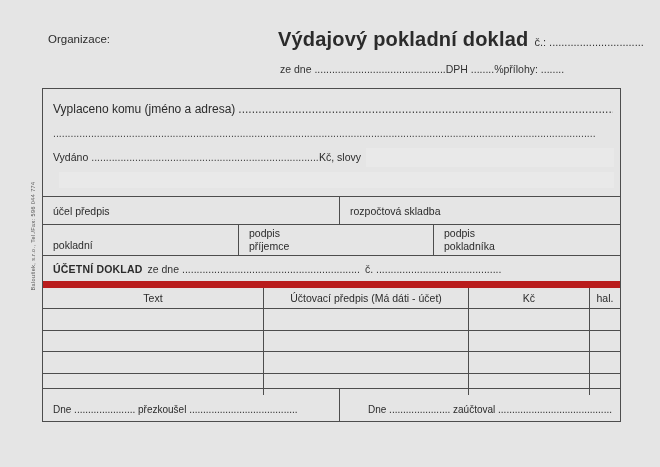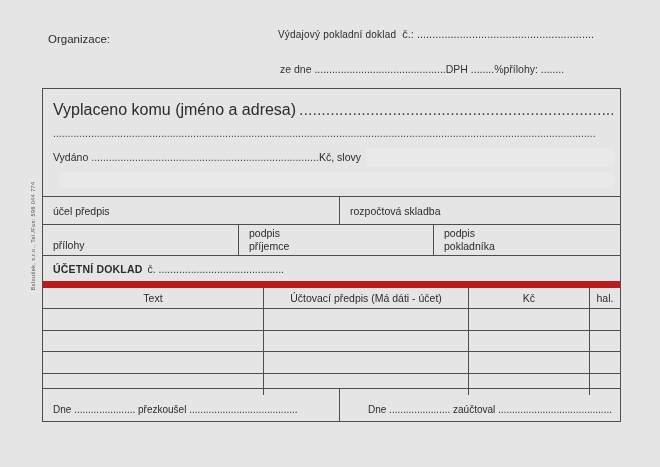--- a/index.html
+++ b/index.html
@@ -4,36 +4,36 @@
 <style>
   html,body { margin:0; padding:0; background:#ffffff; }
   .page {
     position:relative; width:660px; height:467px; background:#e5e5e5;
     font-family:"Liberation Sans","DejaVu Sans",sans-serif; color:#2b2b2b;
     overflow:hidden;
   }
   
   .org-label { position:absolute; left:48px; top:33px; font-size:11.5px; }
   .title-row { position:absolute; left:278px; top:28px; width:366px; display:flex; align-items:baseline; overflow:hidden; }
-  .title-main { font-size:10px; font-weight:normal; white-space:nowrap; letter-spacing:.2px; }
+  .title-main { font-size:20px; font-weight:bold; white-space:nowrap; letter-spacing:.2px; }
   .title-num  { font-size:11px; margin-left:6px; flex:1; overflow:hidden; white-space:nowrap; color:#333; }
   .header-line2 { position:absolute; left:280px; top:63px; width:366px; display:flex; font-size:10.5px; color:#333; overflow:hidden; }
   .header-line2 span { white-space:nowrap; }
   .hl2-gap { }
   
   .imprint {
     position:absolute; left:33px; top:236px;
     transform:translate(-50%,-50%) rotate(-90deg);
     font-size:5.5px; letter-spacing:.4px; color:#555; white-space:nowrap;
   }
   
   .box { position:absolute; left:42px; top:88px; width:579px; height:334px;
          border:1px solid #4d4d4d; box-sizing:border-box; }
   .box * { box-sizing:border-box; }
-  .paid-line1 { position:absolute; left:10px; right:7px; top:14px; display:flex; font-size:16px; line-height:13px;align-items:flex-end; }
+  .paid-line1 { position:absolute; left:10px; right:7px; top:14px; display:flex; font-size:12px; line-height:13px;align-items:flex-end; }
   .paid-line1 .lbl { white-space:nowrap; }
   .dots-fill { flex:1; overflow:hidden; white-space:nowrap; color:#444; margin-left:3px; }
   .paid-line2 { position:absolute; left:10px; right:7px; top:38px; font-size:10.5px; line-height:13px;
                 overflow:hidden; white-space:nowrap; color:#444; }
   .issued-line { position:absolute; left:10px; top:62px; width:308px; display:flex; font-size:10.5px; line-height:13px; }
   .issued-line .lbl { white-space:nowrap; }
   .gray1 { position:absolute; left:323px; top:59px; width:248px; height:19px; }
   .gray2 { position:absolute; left:16px;  top:83px; width:555px; height:16px; }
   .row-purpose { position:absolute; left:0; right:0; top:107px; height:28px;
                  border-top:1px solid #4d4d4d; display:flex; font-size:10.5px; }
@@ -102,34 +102,35 @@
       <div class="cell-purpose">
         <span>účel předpis</span>
       </div>
       <div class="cell-budget">
         <span>rozpočtová skladba</span>
       </div>
     </div>
 
     <div class="row-sign">
       <div class="cell-approved">
-        <span>přílohy</span>
+        <span>pokladní</span>
       </div>
       <div class="cell-sig">
         <div>podpis</div>
         <div>příjemce</div>
       </div>
       <div class="cell-sig last">
         <div>podpis</div>
         <div>pokladníka</div>
       </div>
     </div>
 
     <div class="row-acc">
       <span class="acc-title">ÚČETNÍ DOKLAD</span>
+      <span class="seg">ze dne .............................................................</span>
       <span class="seg">č. ...........................................</span>
     </div>
 
     <div class="tbl">
         <div class="th">Text</div>
         <div class="th">Účtovací předpis (Má dáti - účet)</div>
         <div class="th">Kč</div>
         <div class="th">hal.</div>
         <div class="td"></div>
         <div class="td"></div>

